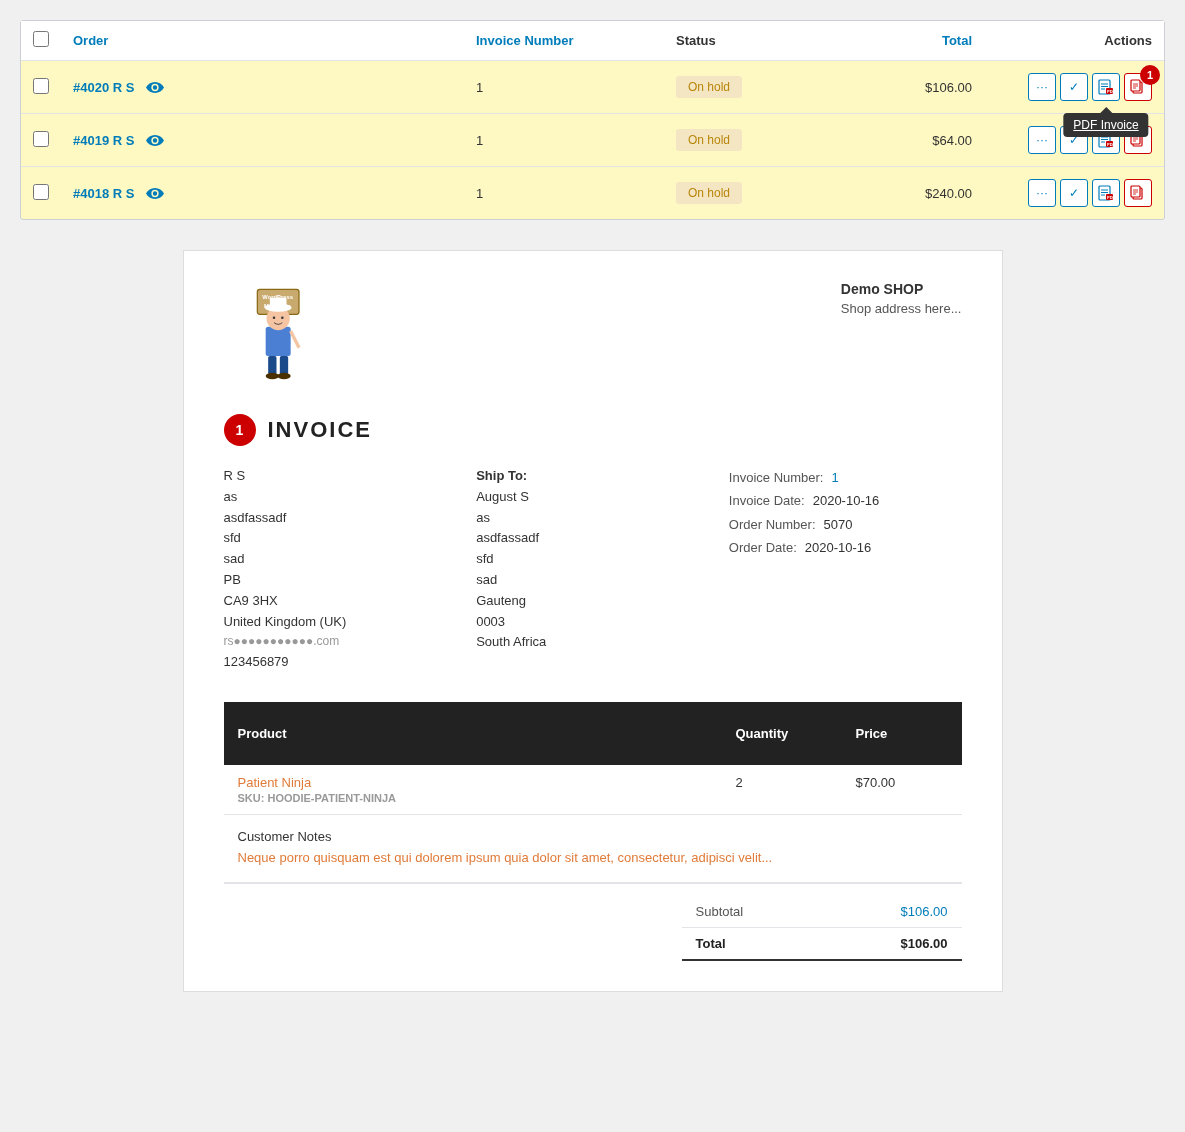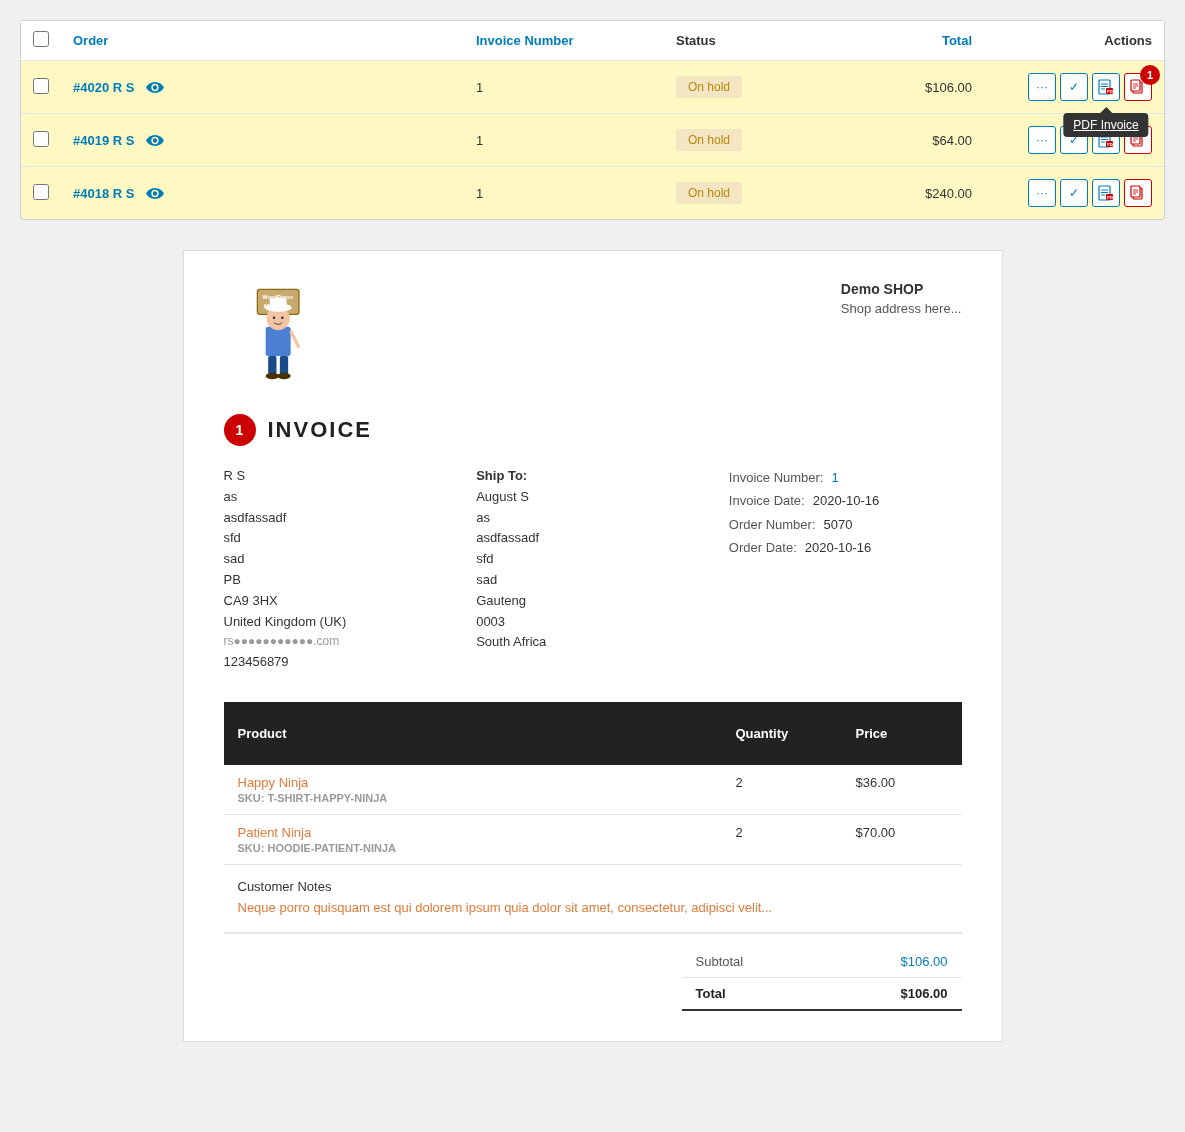--- a/index.html
+++ b/index.html
@@ -546,31 +546,20 @@
       <thead>
         <tr>
           <th>Product</th>
           <th class="qty-col">Quantity</th>
           <th class="price-col">Price</th>
         </tr>
       </thead>
       <tbody>
         <tr>
           <td>
-            <div class="product-name">Happy Ninja</div>
-            <div class="product-sku">
-              <span>SKU:</span>
-              <span>T-SHIRT-HAPPY-NINJA</span>
-            </div>
-          </td>
-          <td>2</td>
-          <td>$36.00</td>
-        </tr>
-        <tr>
-          <td>
             <div class="product-name">Patient Ninja</div>
             <div class="product-sku">
               <span>SKU:</span>
               <span>HOODIE-PATIENT-NINJA</span>
             </div>
           </td>
           <td>2</td>
           <td>$70.00</td>
         </tr>
         <tr>

